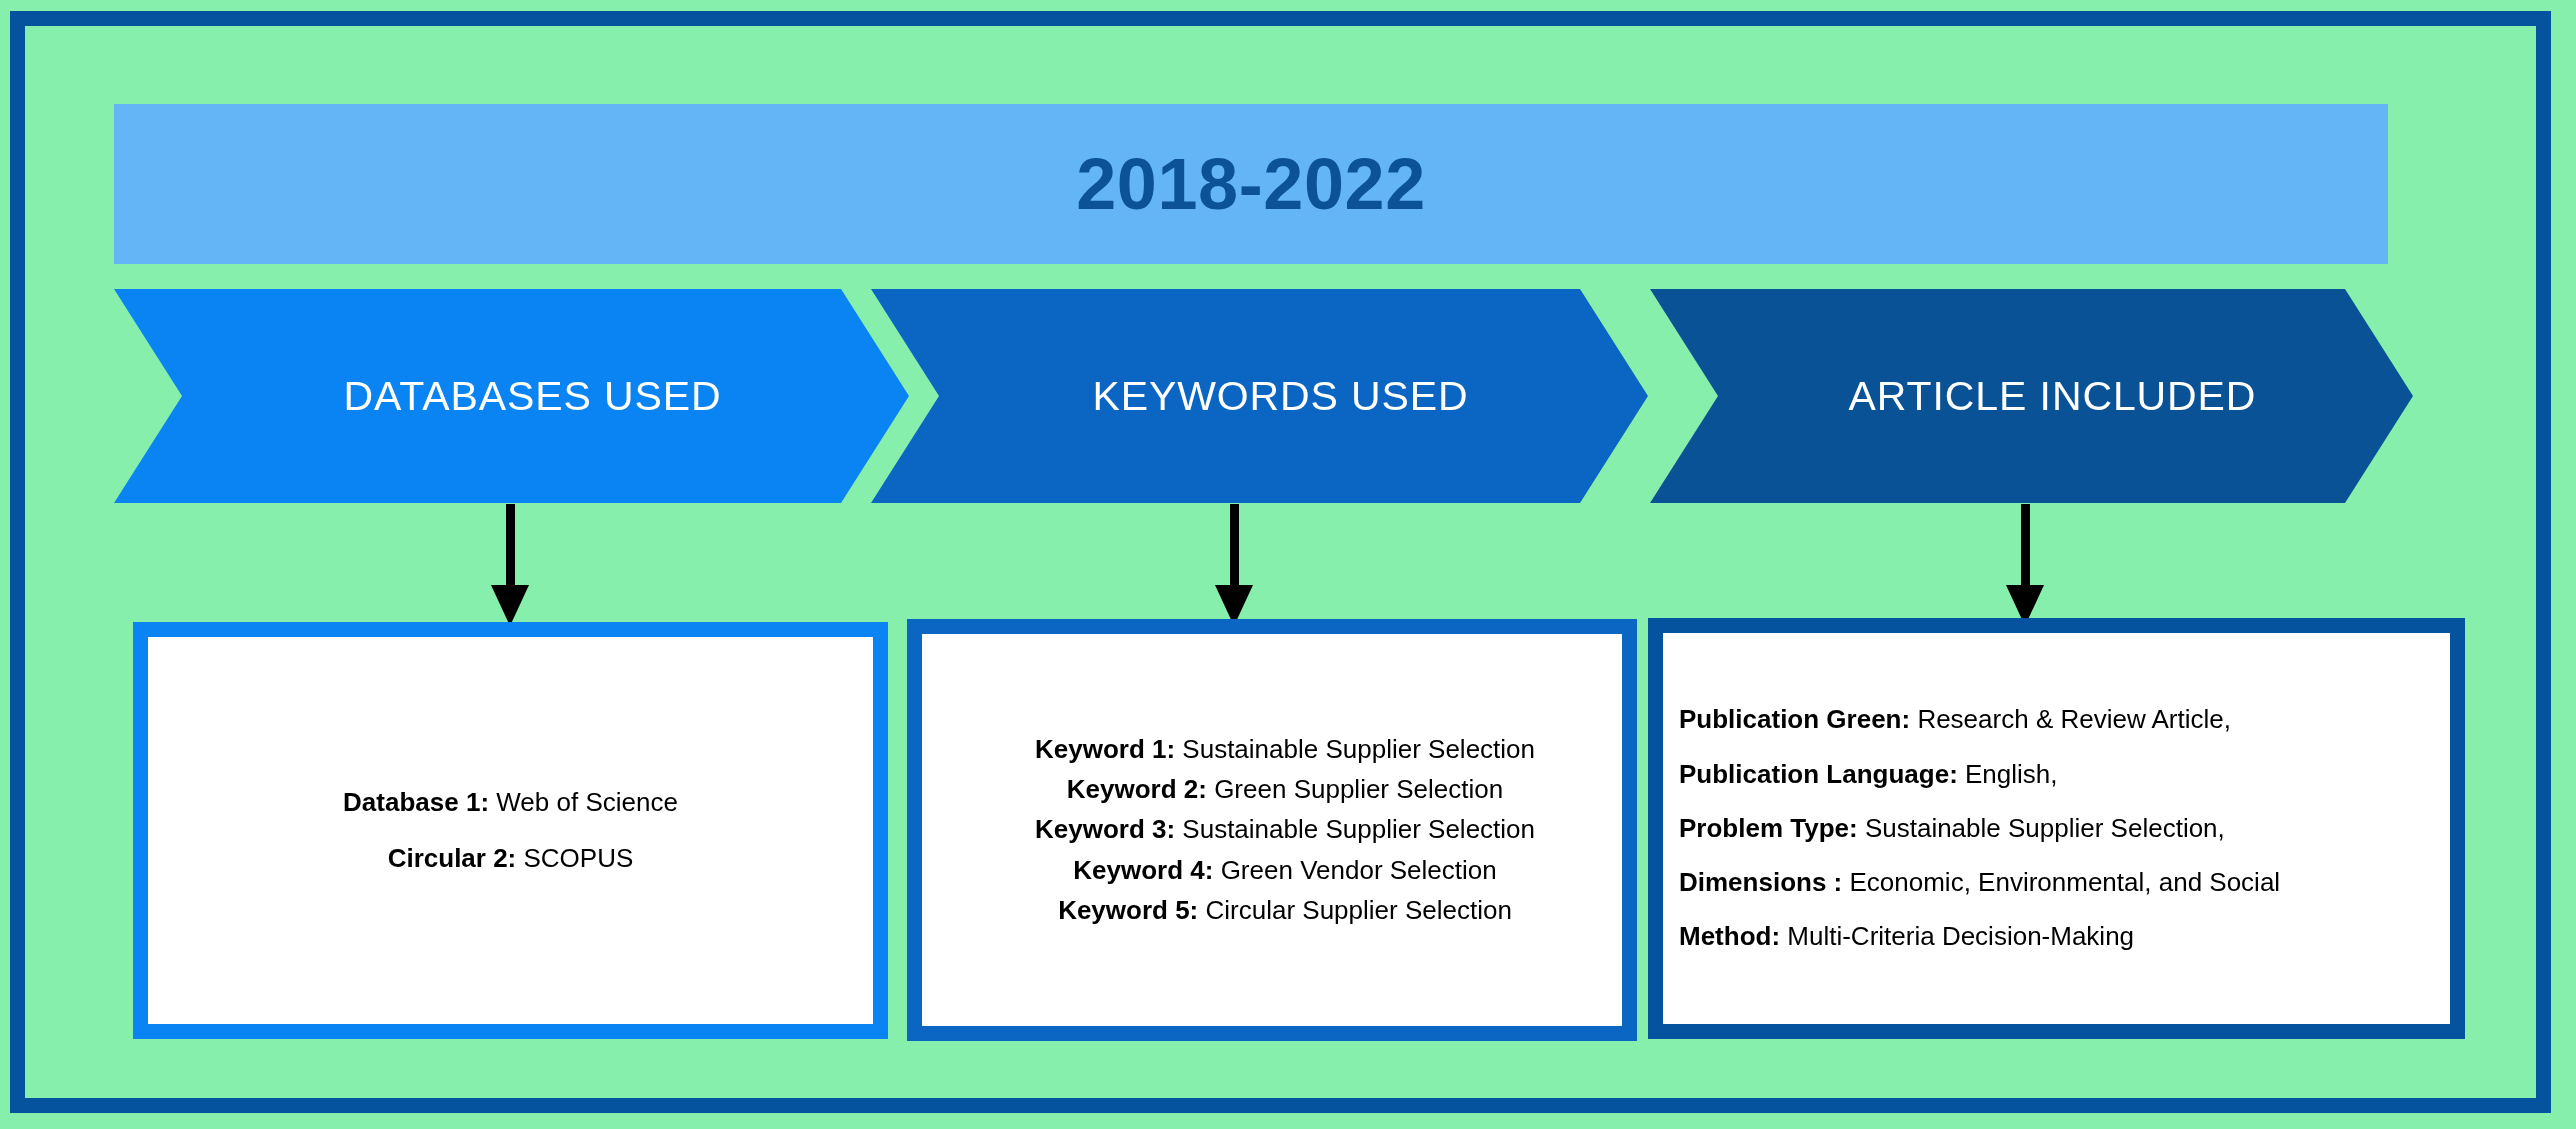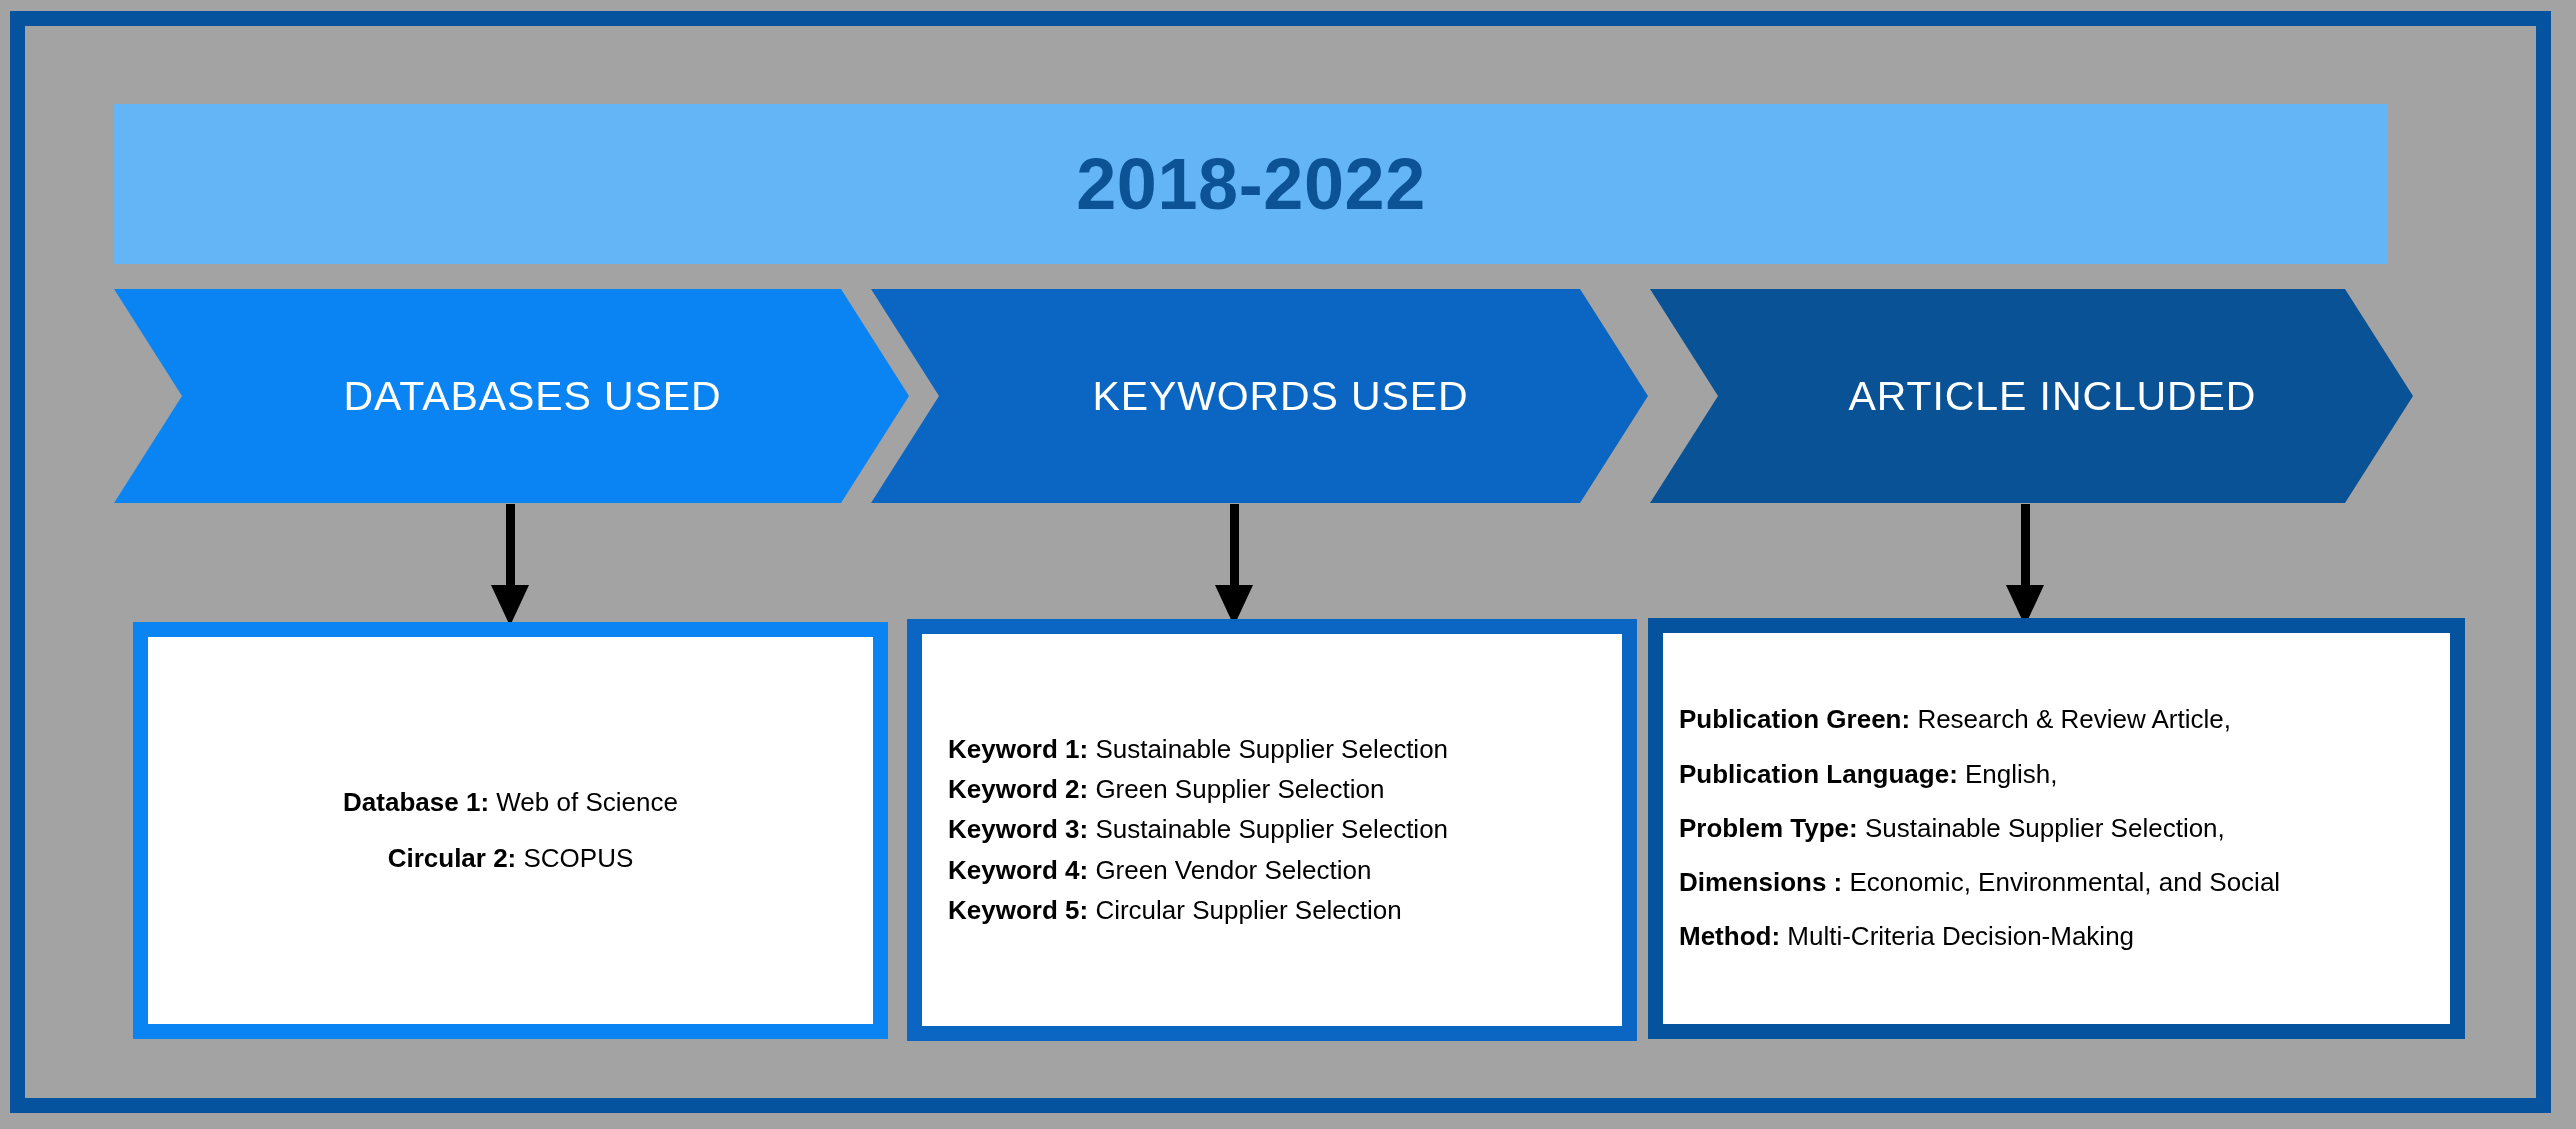--- a/index.html
+++ b/index.html
@@ -7,21 +7,21 @@
     padding: 0;
     background: #ffffff;
   }
   body {
     font-family: "Liberation Sans", sans-serif;
   }
   #canvas {
     position: relative;
     width: 2576px;
     height: 1129px;
-    background: #a3a3a3;
+    background: #86efac;
     overflow: hidden;
   }
 
   
   .outer-frame {
     position: absolute;
     left: 10px;
     top: 11.2px;
     width: 2541px;
     height: 1102px;
@@ -116,20 +116,21 @@
     left: 133px;  top: 622px; width: 755px; height: 417px;
     border-color: #0B84F3;
     display: flex; flex-direction: column;
     align-items: center; justify-content: center;
   }
   #box-2 {
     left: 907px; top: 619px;  width: 730px; height: 422px;
     border-color: #0B66C3;
     display: flex; flex-direction: column; justify-content: center;
     padding: 0 0 0 26px;
+    align-items: center;
   }
   #box-3 {
     left: 1648px; top: 618px;  width: 817px; height: 421px;
     border-color: #05529E;
     display: flex; flex-direction: column; justify-content: center;
     padding: 0 0 0 16px;
   }
 
   .line {
     font-size: 26px;

